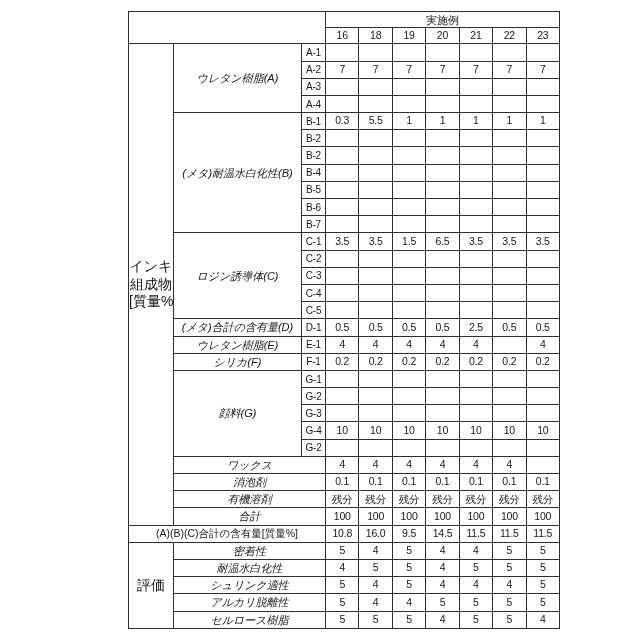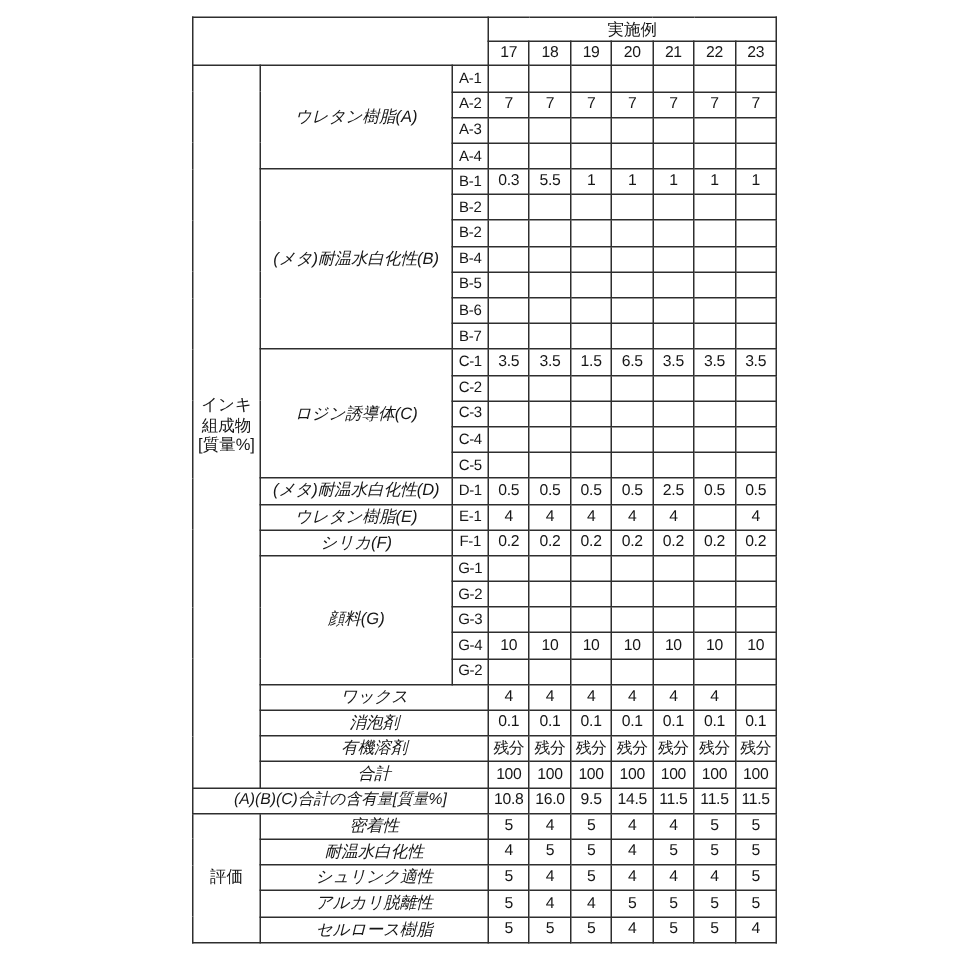--- a/index.html
+++ b/index.html
@@ -1,29 +1,29 @@
 <!DOCTYPE html>
 <html><head>
 <meta charset="utf-8">
 <style>
   * { margin:0; padding:0; box-sizing:border-box; }
   html,body { width:640px; height:640px; background:#ffffff;
     font-family:"Liberation Sans","DejaVu Sans",sans-serif; color:#161616; }
   body { position:relative; }
   .sheet { position:absolute; left:128px; top:11px; }
-  table { border-collapse:collapse; table-layout:fixed; width:390px; height:618px; }
+  table { border-collapse:collapse; table-layout:fixed; width:432px; height:618px; }
   td { border:1px solid #2e2e2e; text-align:center; vertical-align:middle;
        font-size:11px; padding:0; overflow:hidden; white-space:nowrap; line-height:1.1; }
   tr.h td { height:16px; }
   tr.d td { height:17px; }
   td.corner { border-bottom:1px solid #2e2e2e; }
-  td.vlabel { font-size:11px; line-height:1.25; }
+  td.vlabel { font-size:14px; line-height:1.25; }
   td.glabel { font-size:11px;font-style:italic; }
   td.code { font-size:10px; letter-spacing:-0.2px;margin-left:24px; }
-  td.sumlbl { font-size:10.5px;font-style:italic; }
+  td.sumlbl { font-size:10.5px; }
   td.vnum { font-size:10.5px; letter-spacing:-0.2px; }
 </style>
 </head>
 <body>
 
 <div class="sheet">
 <table>
 <colgroup>
   <col style="width:45px">
         <col style="width:128px">
@@ -35,21 +35,21 @@
         <col>
         <col>
         <col>
 </colgroup>
 <tbody>
 <tr class="h">
   <td class="corner" colspan="3" rowspan="2"></td>
   <td colspan="7">実施例</td>
 </tr>
 <tr class="h">
-  <td class="vnum">17</td>
+  <td class="vnum">16</td>
   <td class="vnum">18</td>
   <td class="vnum">19</td>
   <td class="vnum">20</td>
   <td class="vnum">21</td>
   <td class="vnum">22</td>
   <td class="vnum">23</td>
 </tr>
 
 <tr class="d">
   <td class="vlabel" rowspan="28">
@@ -216,21 +216,21 @@
   <td class="vnum"></td>
           <td class="vnum"></td>
           <td class="vnum"></td>
           <td class="vnum"></td>
           <td class="vnum"></td>
           <td class="vnum"></td>
           <td class="vnum"></td>
 </tr>
 
 <tr class="d">
-  <td class="glabel">(メタ)耐温水白化性(D)</td>
+  <td class="glabel">(メタ)合計の含有量(D)</td>
   <td class="code">D-1</td>
   <td class="vnum">0.5</td>
           <td class="vnum">0.5</td>
           <td class="vnum">0.5</td>
           <td class="vnum">0.5</td>
           <td class="vnum">2.5</td>
           <td class="vnum">0.5</td>
           <td class="vnum">0.5</td>
 </tr>
 <tr class="d">

